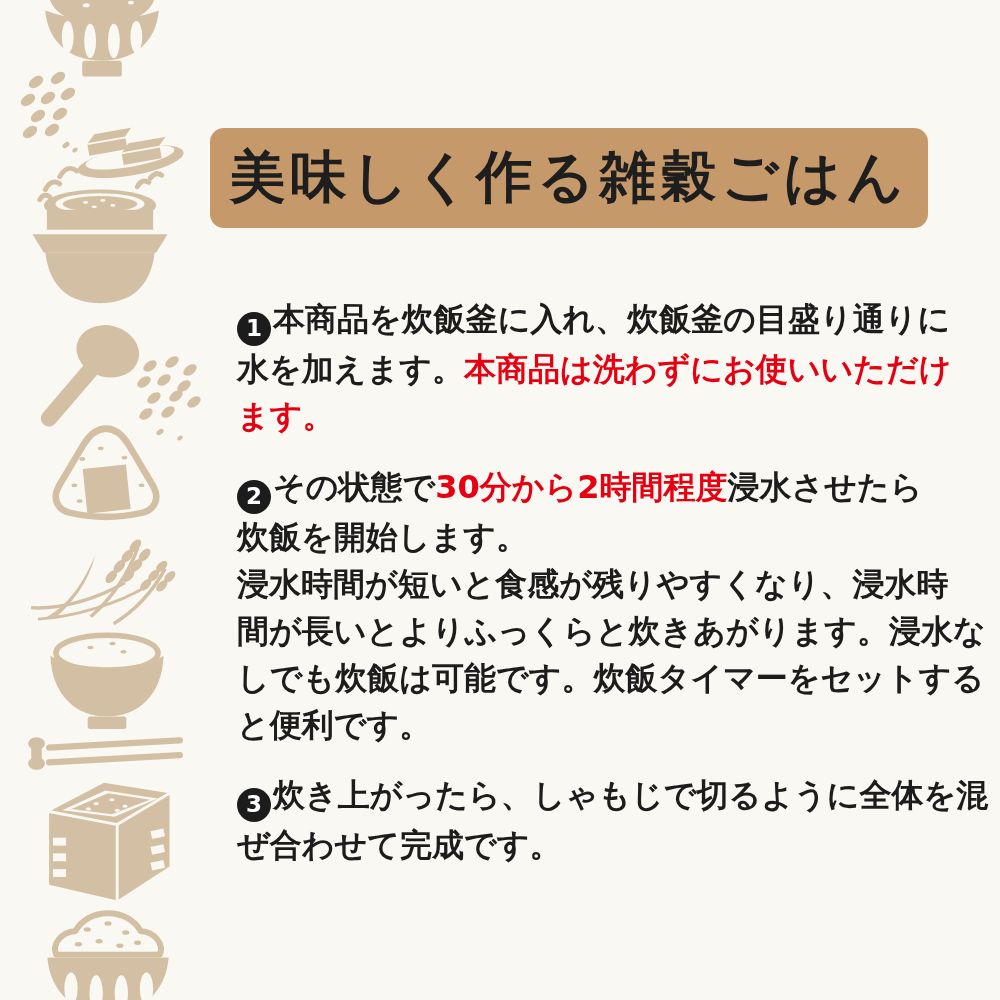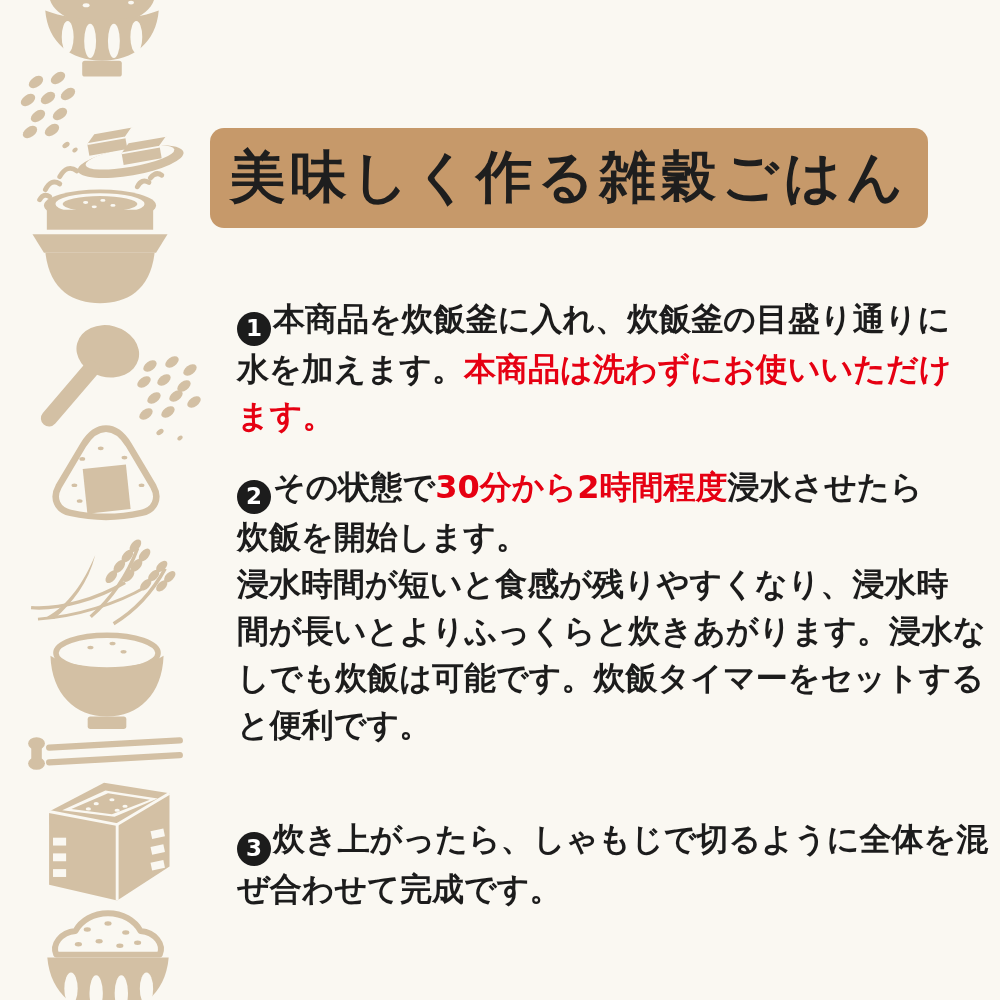--- a/index.html
+++ b/index.html
@@ -40,21 +40,21 @@
   }
   
   .step{
     position:absolute;left:237px;
     color:var(--body-text,#1C1C1C);
     font-size:32px;line-height:47px;font-weight:600;
     white-space:pre;
   }
   .step-1{top:296px;}
   .step-2{top:464px;}
-  .step-3{top:816px;}
+  .step-3{top:772px;}
   .badge{
     display:inline-flex;align-items:center;justify-content:center;
     width:34px;height:34px;border-radius:50%;
     background:var(--body-text,#1C1C1C);color:var(--badge-text,#FFFFFF);
     font-size:23px;font-weight:700;vertical-align:-6px;margin-right:2px;
   }
   .seg.red{color:var(--accent-red,#E60012);}
 </style>
 </head>
 <body>

